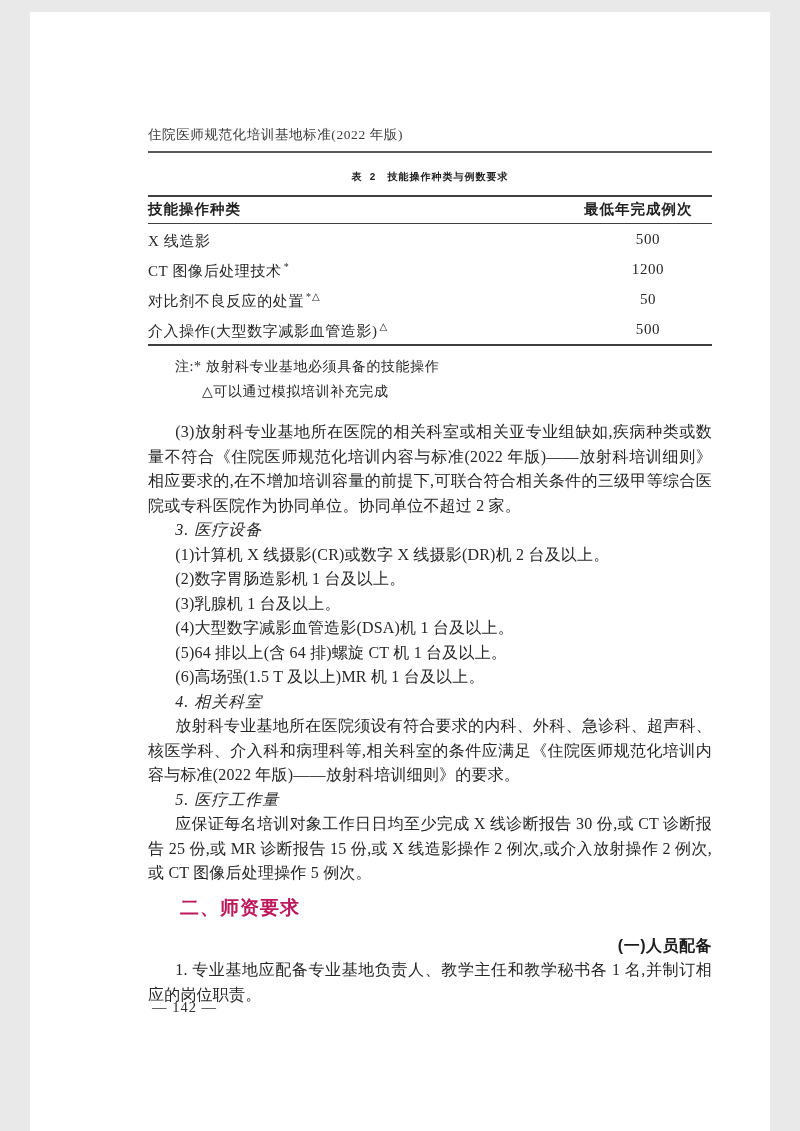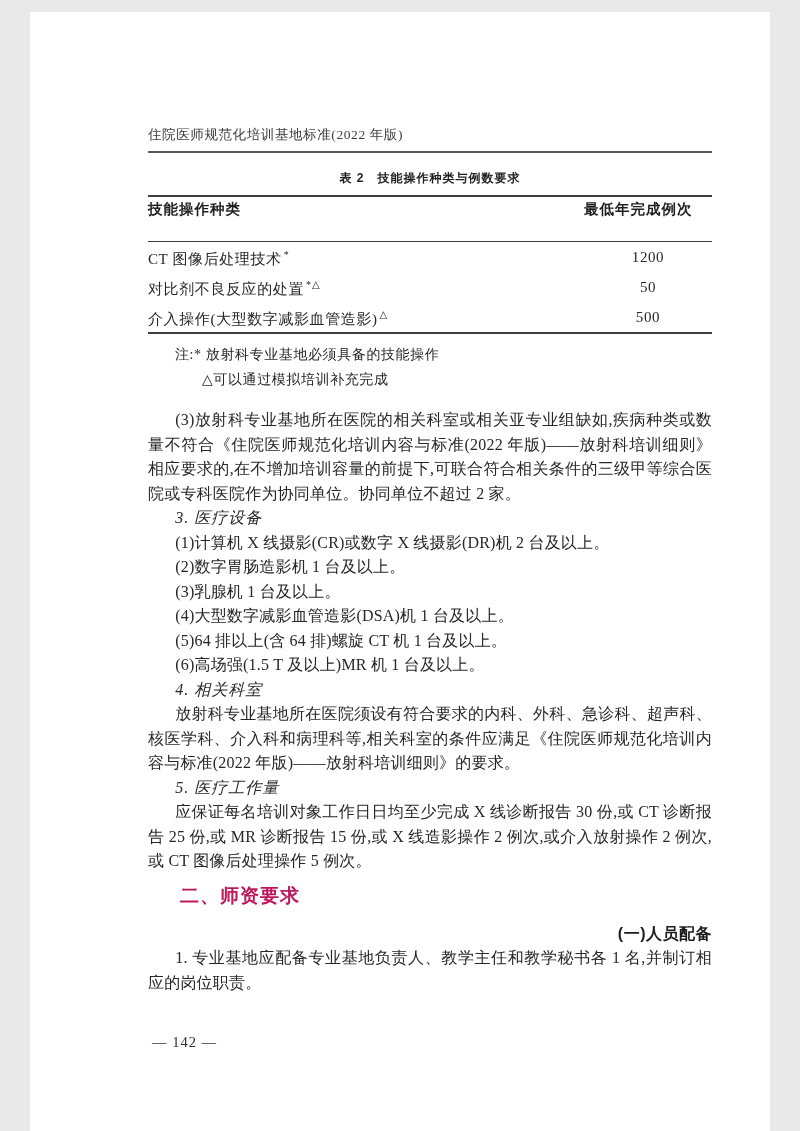--- a/index.html
+++ b/index.html
@@ -26,40 +26,40 @@
     letter-spacing: 0.6px;
   }
   .header-rule {
     height: 2px;
     background: #5a5a5a;
     margin-top: 7px;
   }
   .table-title {
     margin-top: 15px;
     text-align: center;
-    font-family: Liberation Sans, sans-serif;
-    font-weight: 700;
-    font-size: 12px;
+    font-family: Liberation Mono, monospace;
+    font-weight: 700;
+    font-size: 10px;
     line-height: 20px;
     color: #1f1f1f;
     letter-spacing: 1px;
   }
   table.skills {
     width: 100%;
     border-collapse: collapse;
     margin-top: 7px;
     border-top: 2px solid #3f3f3f;
     border-bottom: 2px solid #3f3f3f;
   }
   table.skills thead th {
     font-family: "Liberation Sans", "DejaVu Sans", sans-serif;
     font-weight: 700;
     font-size: 14.5px;
     line-height: 17px;
-    padding: 4px 0 23px 0;
+    padding: 4px 0 5px 0;
     border-bottom: 1.5px solid #3f3f3f;
     color: #1f1f1f;
     letter-spacing: 1px;
   }
   th.col-skill { text-align: left; padding-left: 27px; }
   th.col-min   { text-align: left; width: 128px; }
   table.skills td {
     font-size: 15px;
     line-height: 18px;
     padding: 4px 0 4px 0;
@@ -113,21 +113,21 @@
     font-weight: 700;
     font-size: 16px;
     line-height: 24.5px;
     color: #1c1c1c;
     letter-spacing: 0.5px;
     text-align: right;
   }
   .page-number {
     position: absolute;
     left: 122px;
-    top: 1022px;
+    top: 987px;
     font-size: 14.5px;
     color: #2e2e2e;
     letter-spacing: 1px;
   }
 </style>
 </head>
 <body>
 
 <div class="page">
   <div class="content">
@@ -138,20 +138,24 @@
     <div class="table-title">表 2　技能操作种类与例数要求</div>
 
     <table class="skills">
       <thead>
         <tr>
           <th class="col-skill">技能操作种类</th>
           <th class="col-min">最低年完成例次</th>
         </tr>
       </thead>
       <tbody>
+        <tr>
+          <td class="skill"><span>X 线造影</span><sup></sup></td>
+          <td class="val">500</td>
+        </tr>
         <tr>
           <td class="skill"><span>CT 图像后处理技术</span><sup>*</sup></td>
           <td class="val">1200</td>
         </tr>
         <tr>
           <td class="skill"><span>对比剂不良反应的处置</span><sup>*△</sup></td>
           <td class="val">50</td>
         </tr>
         <tr>
           <td class="skill"><span>介入操作(大型数字减影血管造影)</span><sup>△</sup></td>

